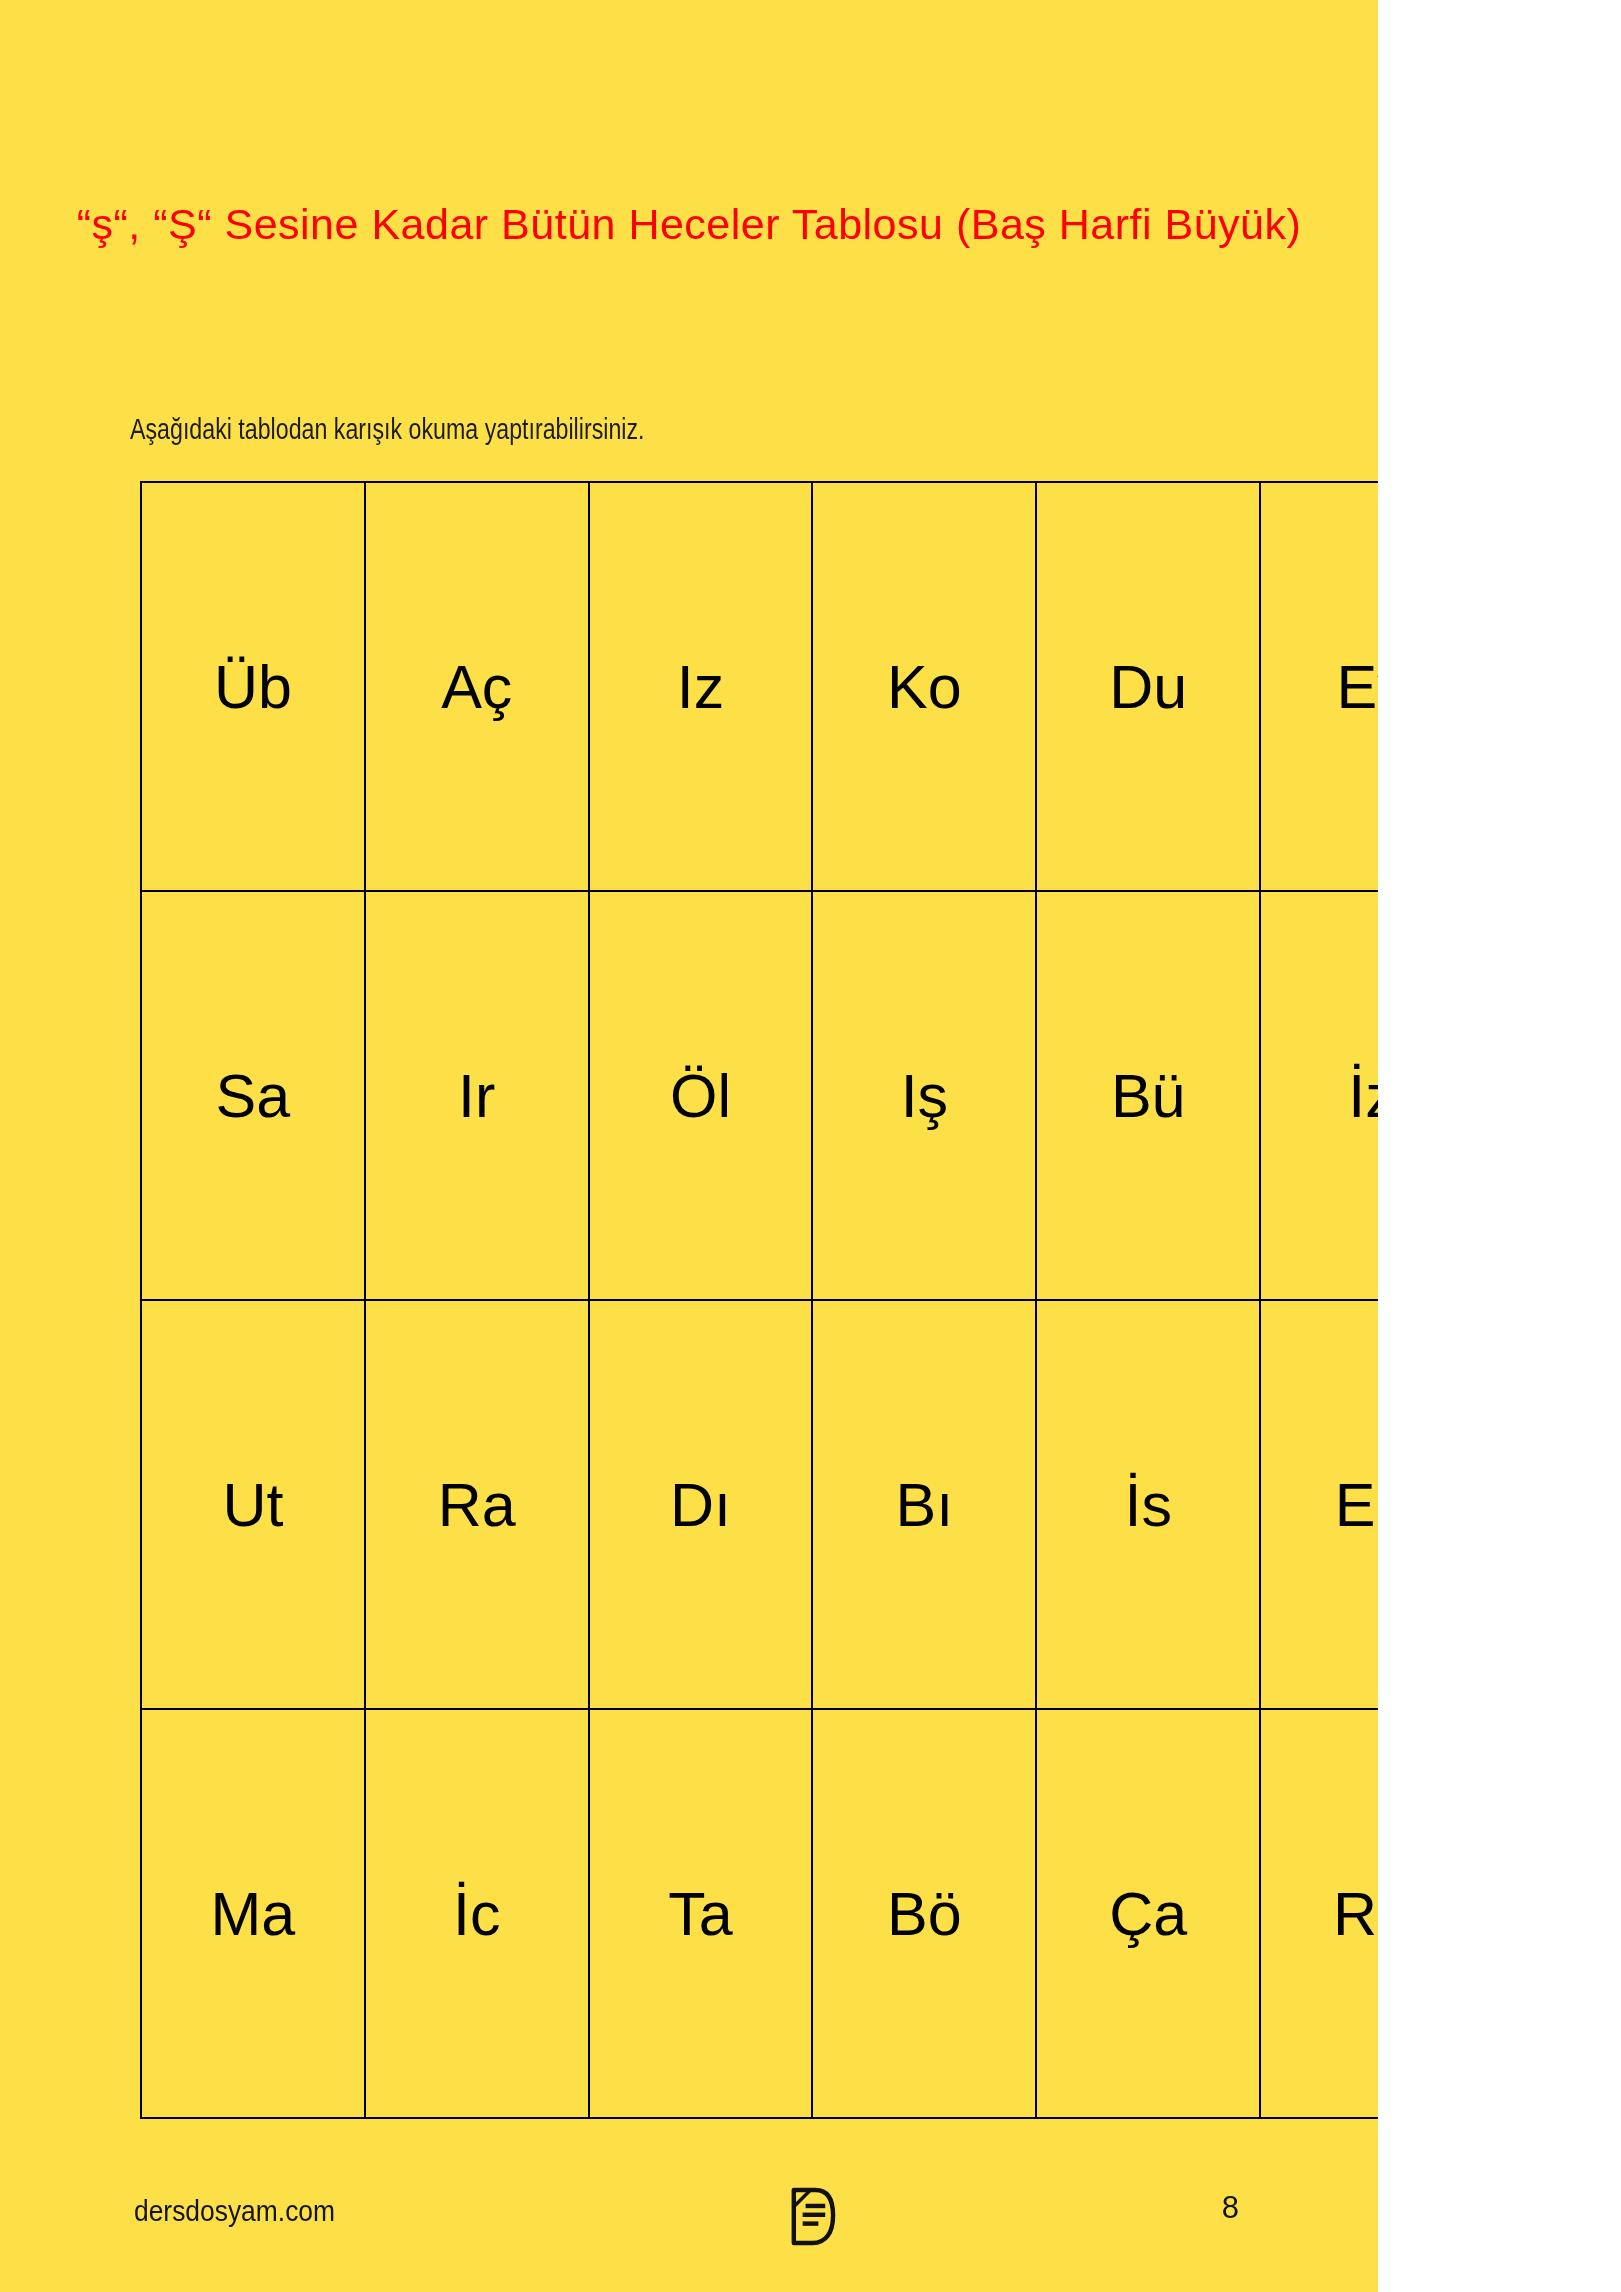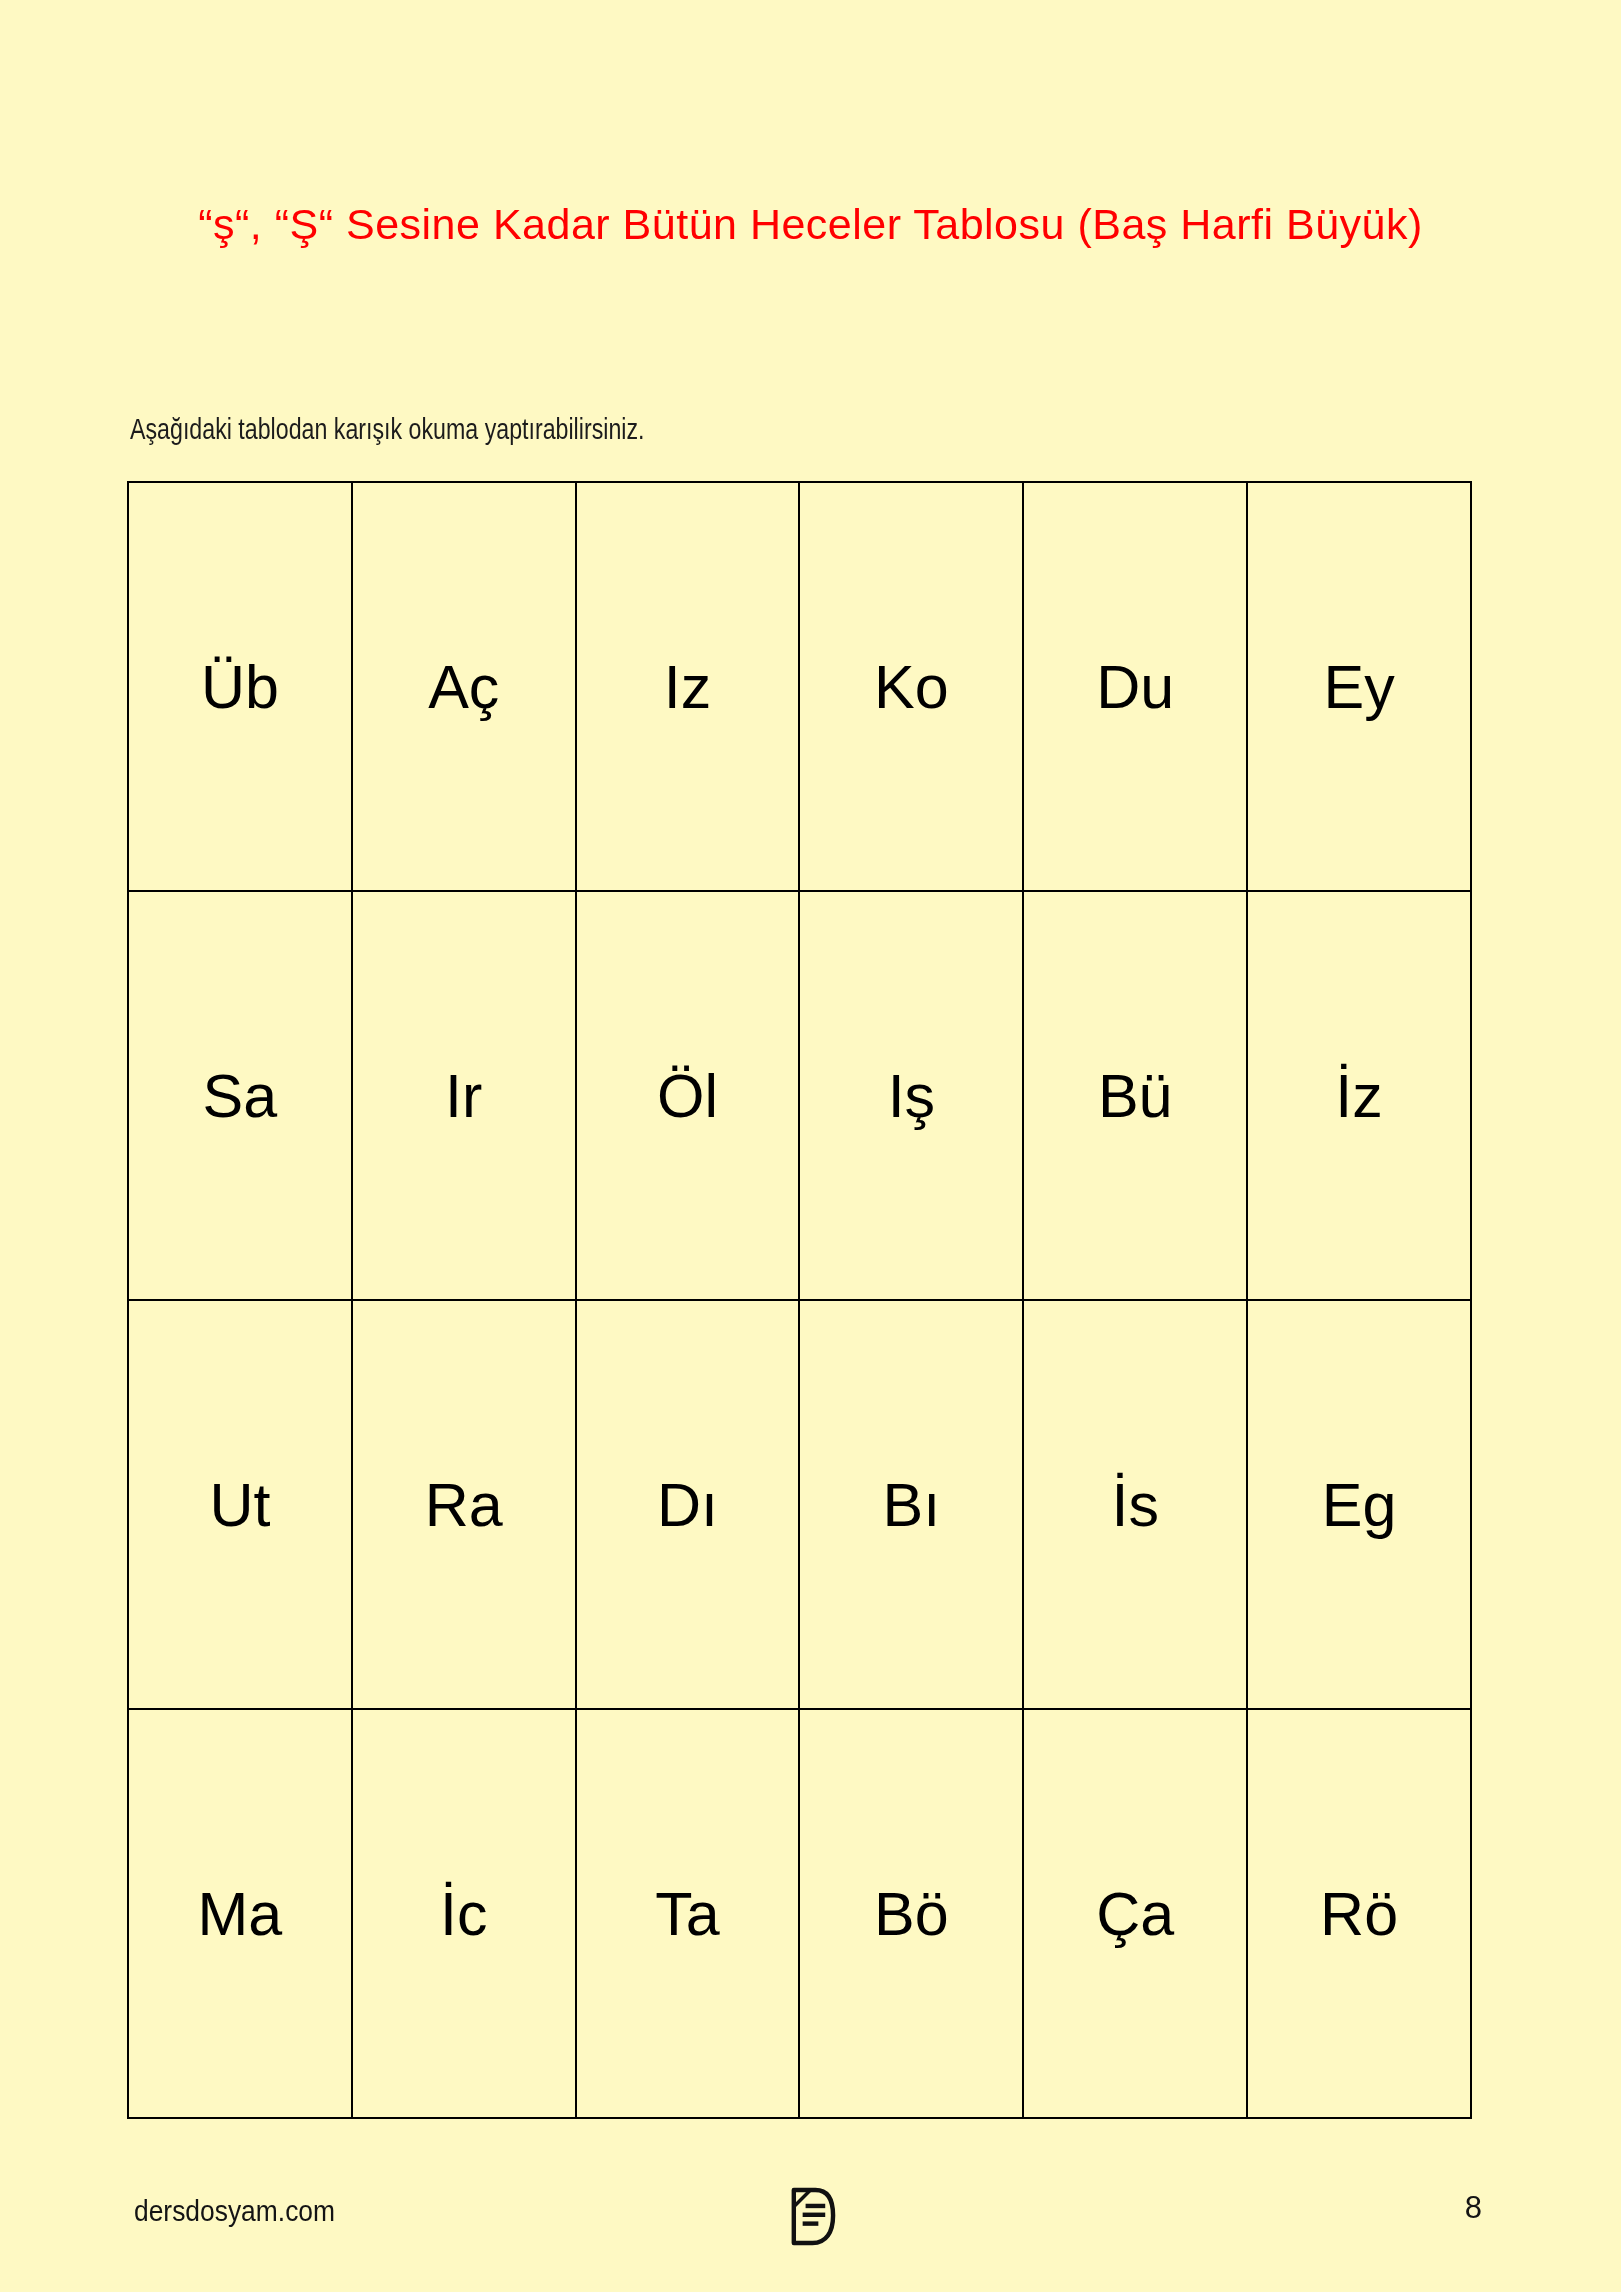--- a/index.html
+++ b/index.html
@@ -2,23 +2,23 @@
 <html><head>
 <meta charset="utf-8">
 <style>
   html, body {
     margin: 0;
     padding: 0;
     background: #ffffff;
   }
   .page {
     position: relative;
-    width: 1621px;
+    width: 1378px;
     height: 2293px;
-    background: #fef9c3;
+    background: #fde047;
     font-family: "Liberation Sans", "DejaVu Sans", sans-serif;
     overflow: hidden;
     text-decoration: underline;
   }
   .title {
     position: absolute;
     top: 200px;
     left: 0;
     width: 100%;
     text-align: center;
@@ -32,21 +32,21 @@
     top: 413px;
     left: 130px;
     font-size: 29px;
     color: #1c1c1c;
     transform: scaleX(0.8);
     transform-origin: left top;
     white-space: nowrap;
   }
   table.syllable-table {
     position: absolute;
-    left: 127px;
+    left: 140px;
     top: 481px;
     width: 1345px;
     height: 1638px;
     border-collapse: collapse;
     table-layout: fixed;
     border: 2.9px solid #000;
   }
   table.syllable-table td {
     border: 2px solid #000;
     border-top-width: 2.9px;

